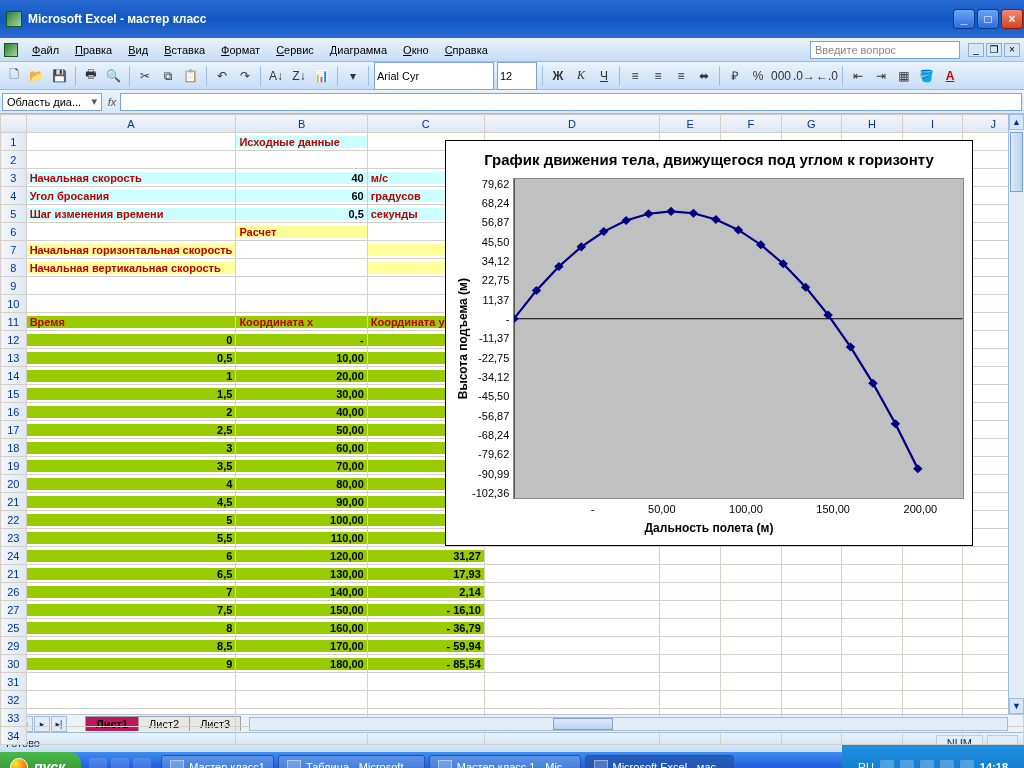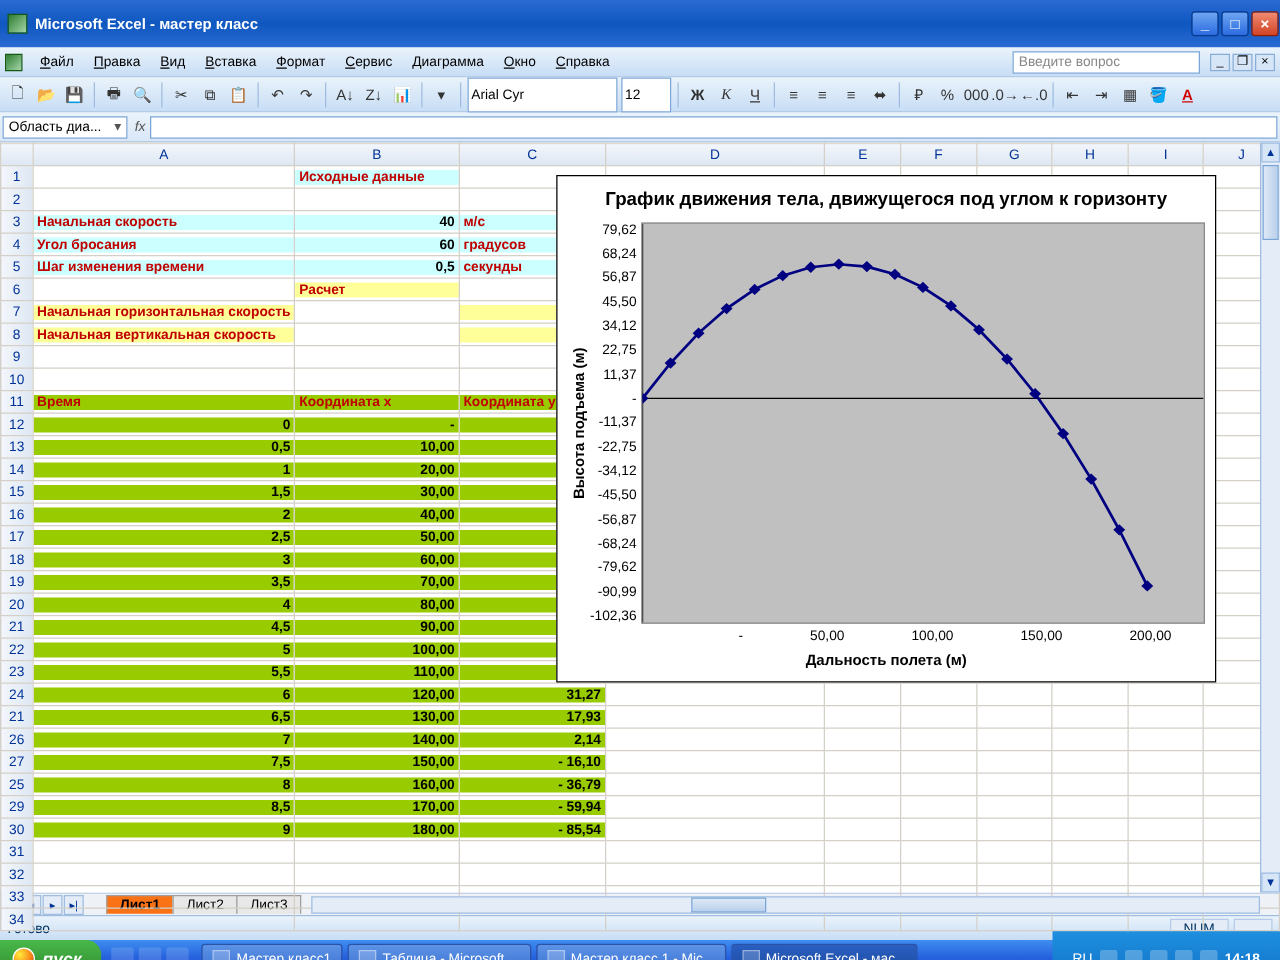--- a/index.html
+++ b/index.html
@@ -75,21 +75,21 @@
   .plot svg { position:absolute; left:0; top:0; width:100%; height:100%;}
   .xaxis { display:flex; padding-left:110px; justify-content:space-around; font-size:11px; margin-top:4px;}
   .xlabel { text-align:center; font-weight:bold; font-size:12px; margin-top:6px;}
   
   .hscroll-row { height:18px; background:#eef2f7; border-top:1px solid #b5c7de; display:flex; align-items:center;}
   .sheet-nav { display:flex; align-items:center;}
   .sheet-nav .navbtn { width:16px; height:16px; border:1px solid #9fbde0; background:#e3ecf7;
                        margin-right:1px; font-size:9px; text-align:center; line-height:14px; color:#003399;}
   .sheet-tab { border:1px solid #9f9f9f; border-bottom:none; background:#fff; padding:1px 10px;
                font-size:11px; margin-left:-1px;}
-  .sheet-tab.active { background:#f97316; font-weight:bold;margin-left:17px;}
+  .sheet-tab.active { background:#be185d; font-weight:bold;margin-left:17px;}
   .sheet-tab.inact { background:#e8e8e8;}
   .hsb { flex:1; margin:0 16px 0 8px; height:14px; background:#e3ecf7; border:1px solid #9fbde0; position:relative;}
   .hsb .thumb { position:absolute; left:40%; width:60px; top:0; bottom:0;
                 background:linear-gradient(to bottom,#dfe9f6,#b9d0ec); border:1px solid #7aa5d6;}
   
   .statusbar { height:20px; background:linear-gradient(to bottom,#eaf3fb,#c7ddf5);
                border-top:1px solid #9fbde0; display:flex; align-items:center; font-size:11px;
                padding:0 6px; color:#003366;}
   .statusbar .spacer{flex:1;}
   .statusbar .cell { border:1px solid #b7cce6; padding:0 10px; height:16px; line-height:14px; margin-left:4px; background:#e3ecf7;}

